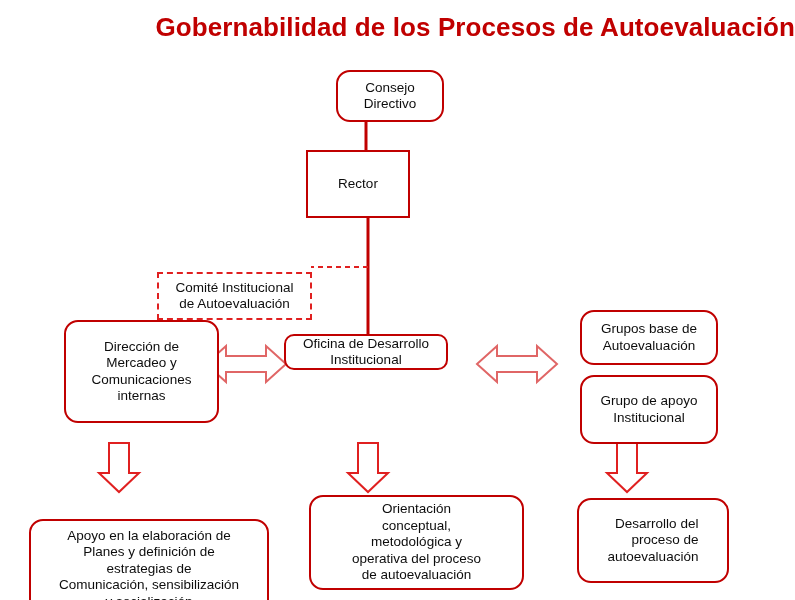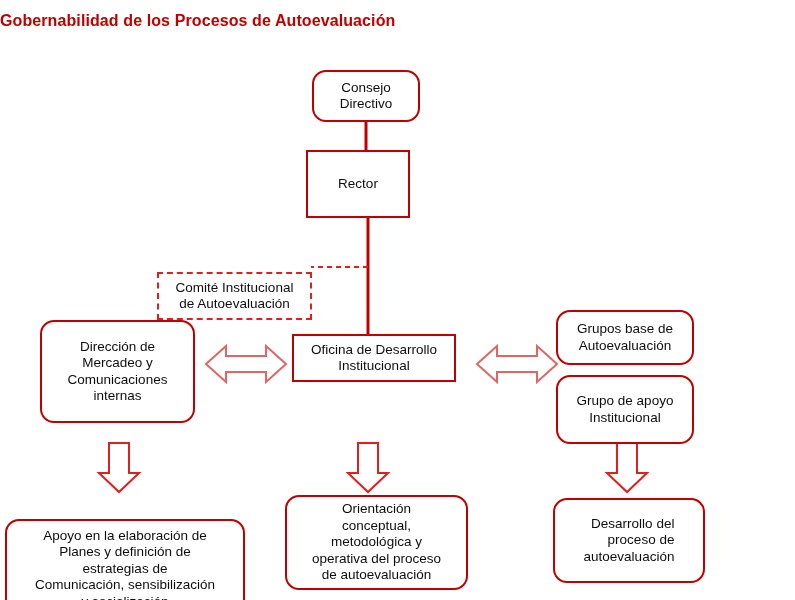--- a/index.html
+++ b/index.html
@@ -19,40 +19,40 @@
     left: 0;
     top: 0;
     width: 795px;
     height: 600px;
   }
   .title {
     position: absolute;
     left: 0;
     top: 12px;
     width: 795px;
-    text-align: left;
-    font-size: 16px;
+    text-align: right;
+    font-size: 26px;
     font-weight: bold;
     color: #C00000;
     letter-spacing: 0.1px;
   }
   .node {
     position: absolute;
     box-sizing: border-box;
     display: flex;
     align-items: center;
     justify-content: center;
     text-align: center;
     color: #0d0d0d;
     font-size: 13.5px;
     line-height: 16.5px;
     background: #ffffff;
     border: 2px solid #C00000;
   }
-  .node.rounded { border-radius: 14px; }
+  .node.rounded { border-radius: 14px; margin-left: 24px; }
   .node.sharp   { border-radius: 0; }
   .node.dashed  {
     border: 2px dashed #E02020;
     border-radius: 0;
   }
   .node .label { display: block; padding: 0 4px; }
   svg.links {
     position: absolute;
     left: 0; top: 0;
     width: 795px;
@@ -105,37 +105,37 @@
   </div>
 
   <div class="node dashed" style="left:157px; top:244px; width:155px; height:48px;margin-top:28px;">
     <span class="label">Comité Institucional<br>de Autoevaluación</span>
   </div>
 
   <div class="node rounded" style="left:40px; top:320px; width:155px; height:103px;">
     <span class="label">Dirección de<br>Mercadeo y<br>Comunicaciones<br>internas</span>
   </div>
 
-  <div class="node sharp" style="left:292px; top:334px; width:164px; height:48px;">
+  <div class="node sharp" style="left:284px; top:334px; width:164px; height:36px;border-radius:10px;">
     <span class="label">Oficina de Desarrollo<br>Institucional</span>
   </div>
 
   <div class="node rounded" style="left:556px; top:310px; width:138px; height:55px;">
     <span class="label">Grupos base de<br>Autoevaluación</span>
   </div>
 
   <div class="node rounded" style="left:556px; top:375px; width:138px; height:69px;">
     <span class="label">Grupo de apoyo<br>Institucional</span>
   </div>
 
   <div class="node rounded" style="left:5px; top:519px; width:240px; height:100px;">
     <span class="label">Apoyo en la elaboración de<br>Planes y definición de<br>estrategias de<br>Comunicación, sensibilización<br>y socialización</span>
   </div>
 
-  <div class="node rounded" style="left:285px; top:495px; width:183px; height:95px;">
+  <div class="node rounded" style="left:285px; top:495px; width:215px; height:95px;">
     <span class="label">Orientación<br>conceptual,<br>metodológica y<br>operativa del proceso<br>de autoevaluación</span>
   </div>
 
   <div class="node rounded" style="left:553px; top:498px; width:152px; height:85px;text-align:right;">
     <span class="label">Desarrollo del<br>proceso de<br>autoevaluación</span>
   </div>
 
 </div>
 
 </body></html>

